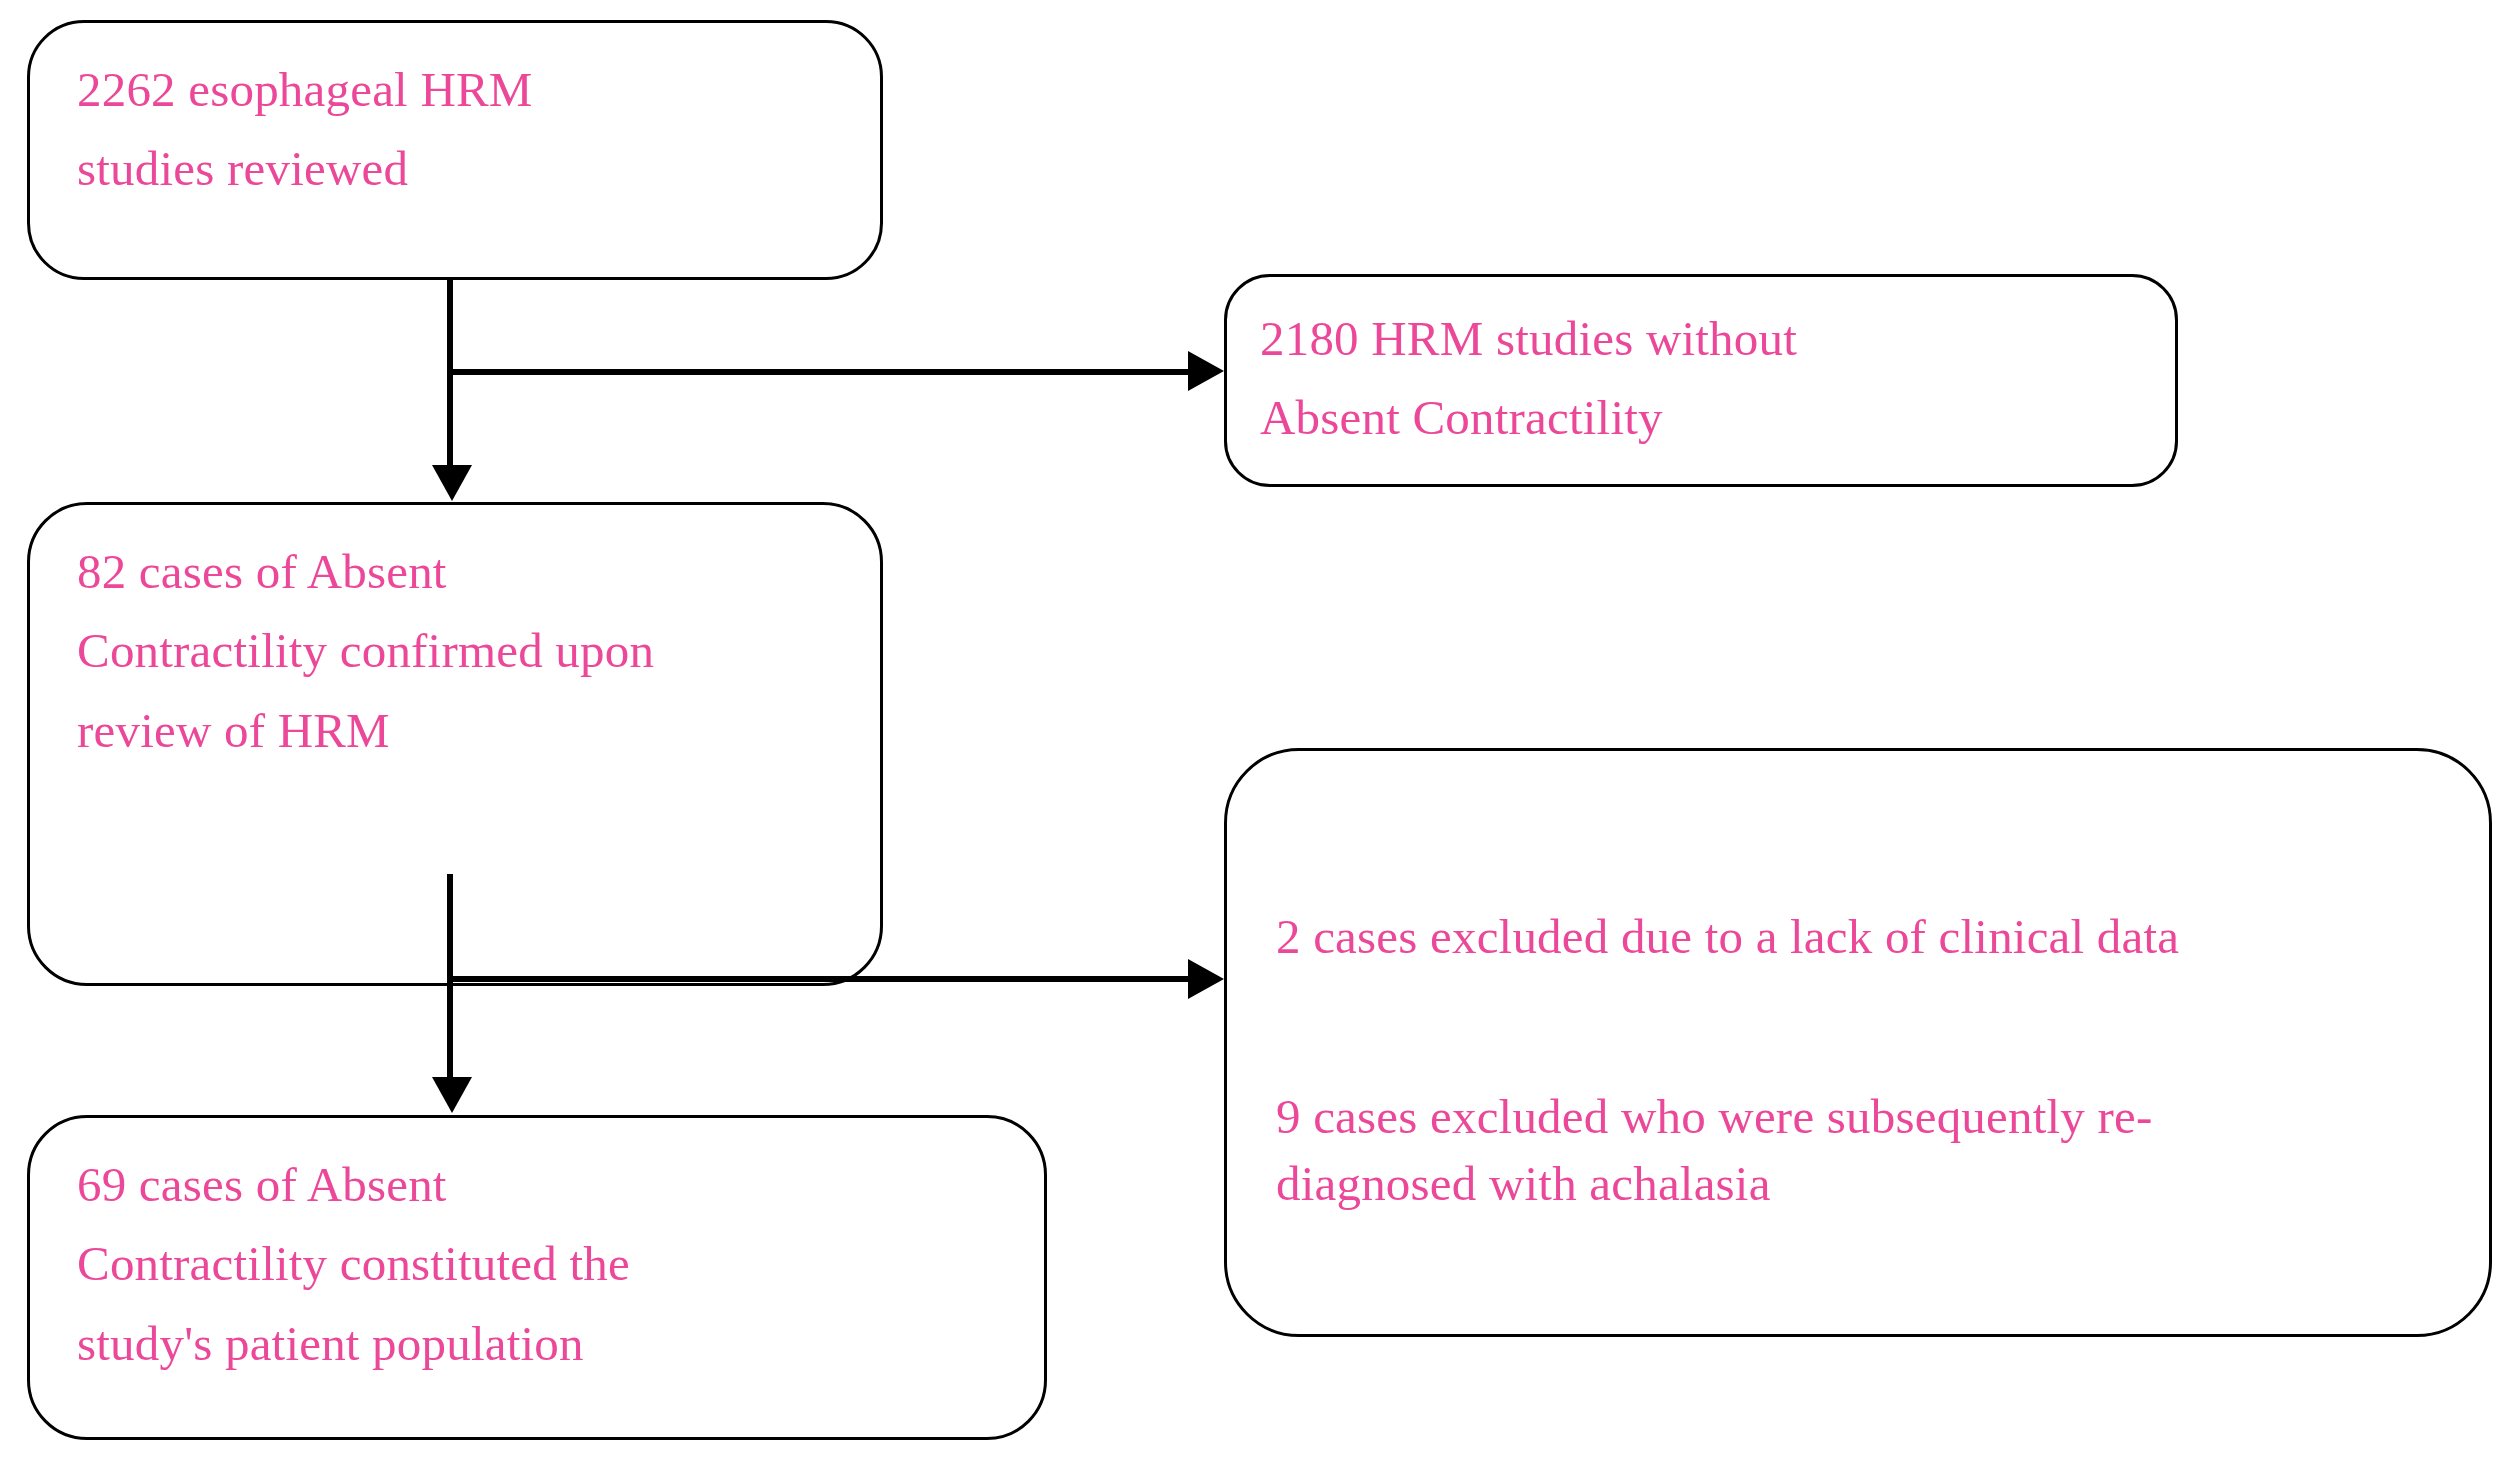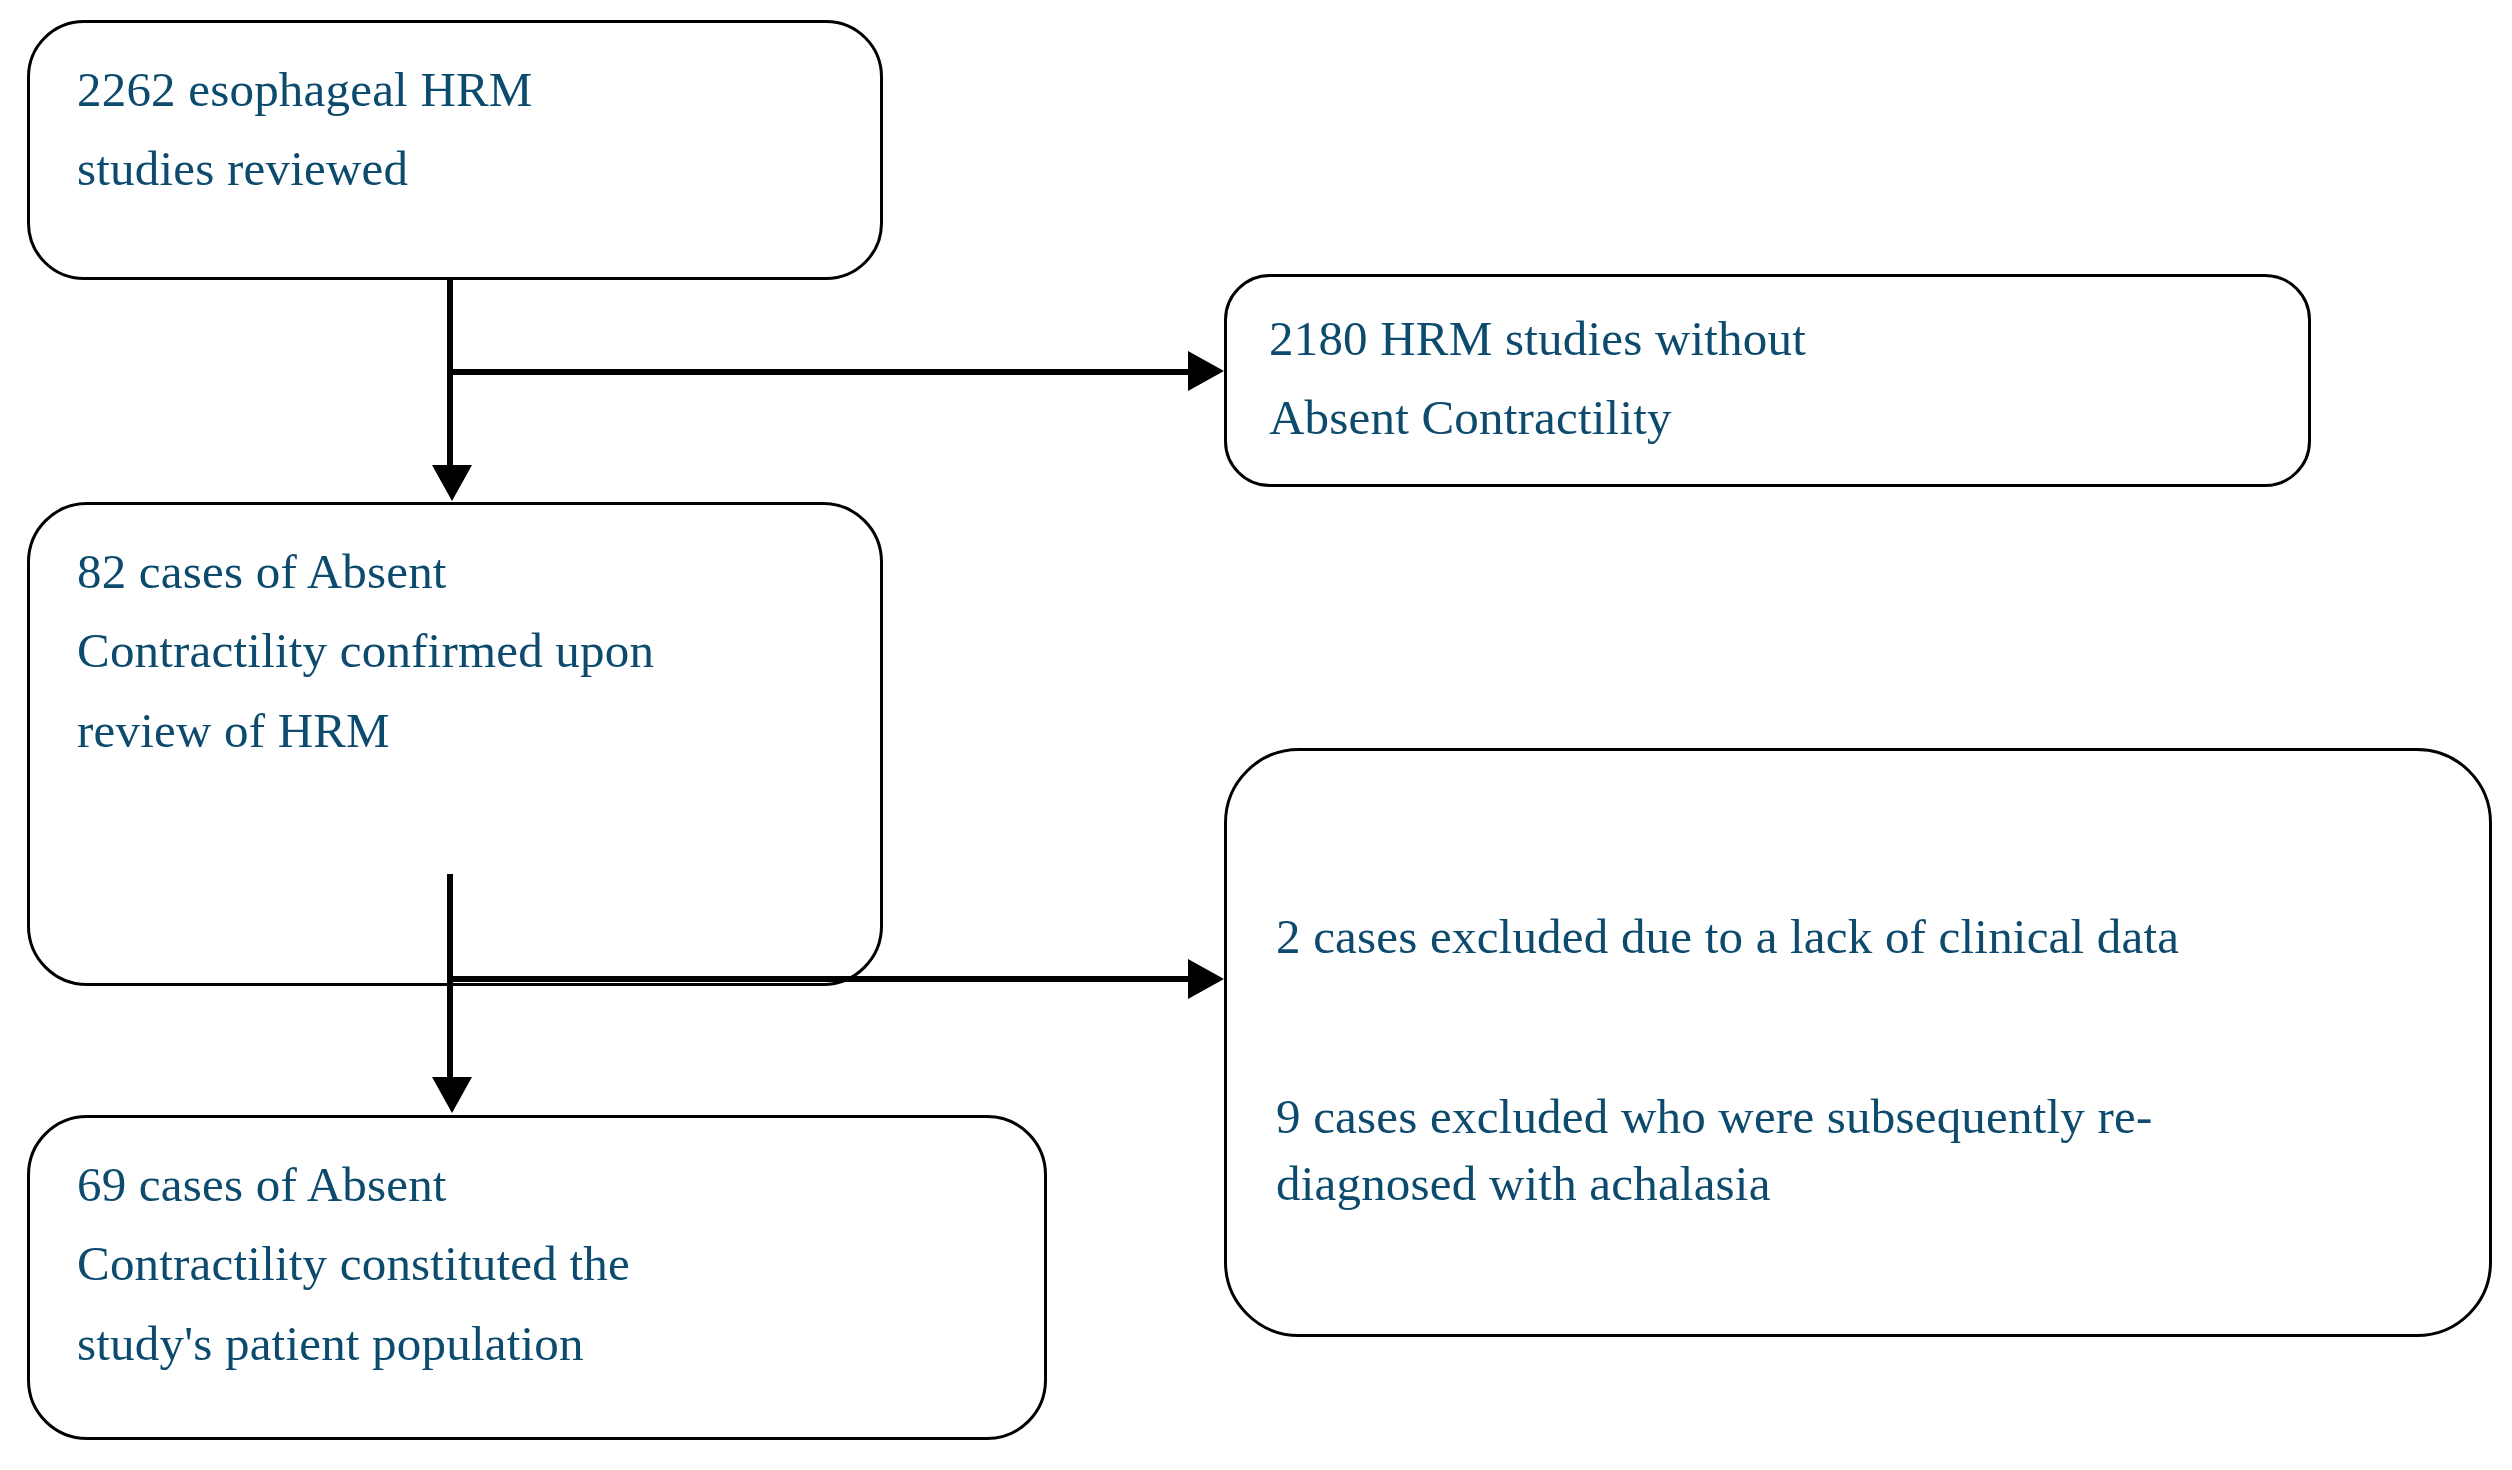--- a/index.html
+++ b/index.html
@@ -25,38 +25,38 @@
     border: 3.6px solid #000000;
     display: flex;
     align-items: flex-start;
     justify-content: flex-start;
   }
 
   .node-text {
     font-family: "Liberation Serif", "DejaVu Serif", serif;
     font-size: 49px;
     line-height: 1.62;
-    color: #0c4a6e;
+    color: #ec4899;
     white-space: pre-line;
     letter-spacing: 0.2px;
   }
 
   
   #node-reviewed {
     left: 27px;  top: 20px;
     width: 856px; height: 260px;
     border-radius: 57px;
     padding: 27px 0 0 47px;
   }
 
   #node-without-ac {
     left: 1224px; top: 274px;
-    width: 1087px; height: 213px;
+    width: 954px; height: 213px;
     border-radius: 46px;
-    padding: 22px 0 0 42px;
+    padding: 22px 0 0 33px;
   }
 
   #node-confirmed {
     left: 27px; top: 502px;
     width: 856px; height: 484px;
     border-radius: 60px;
     padding: 27px 0 0 47px;
   }
 
   #node-excluded {

